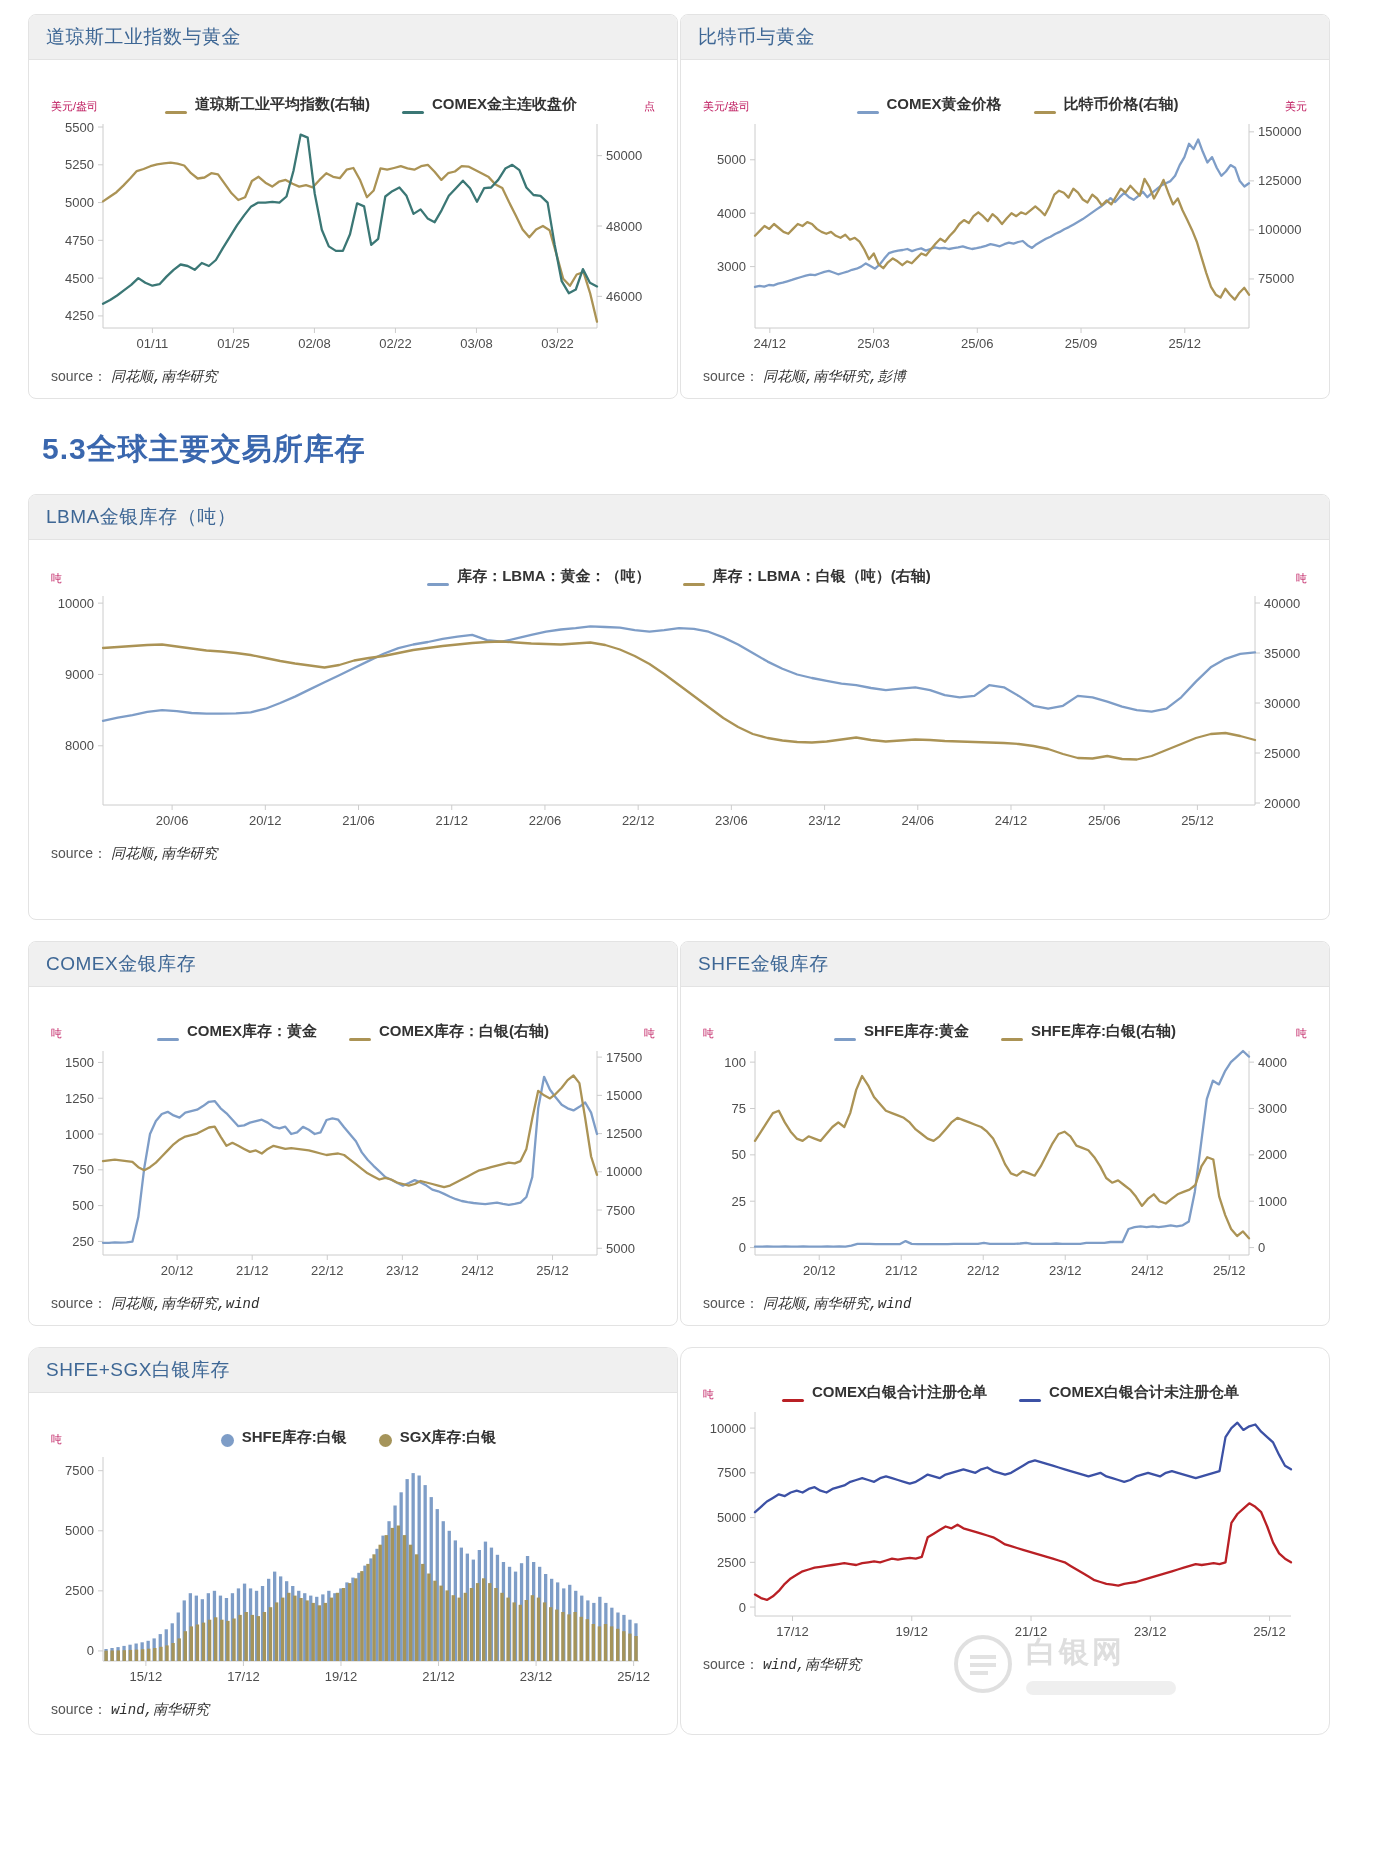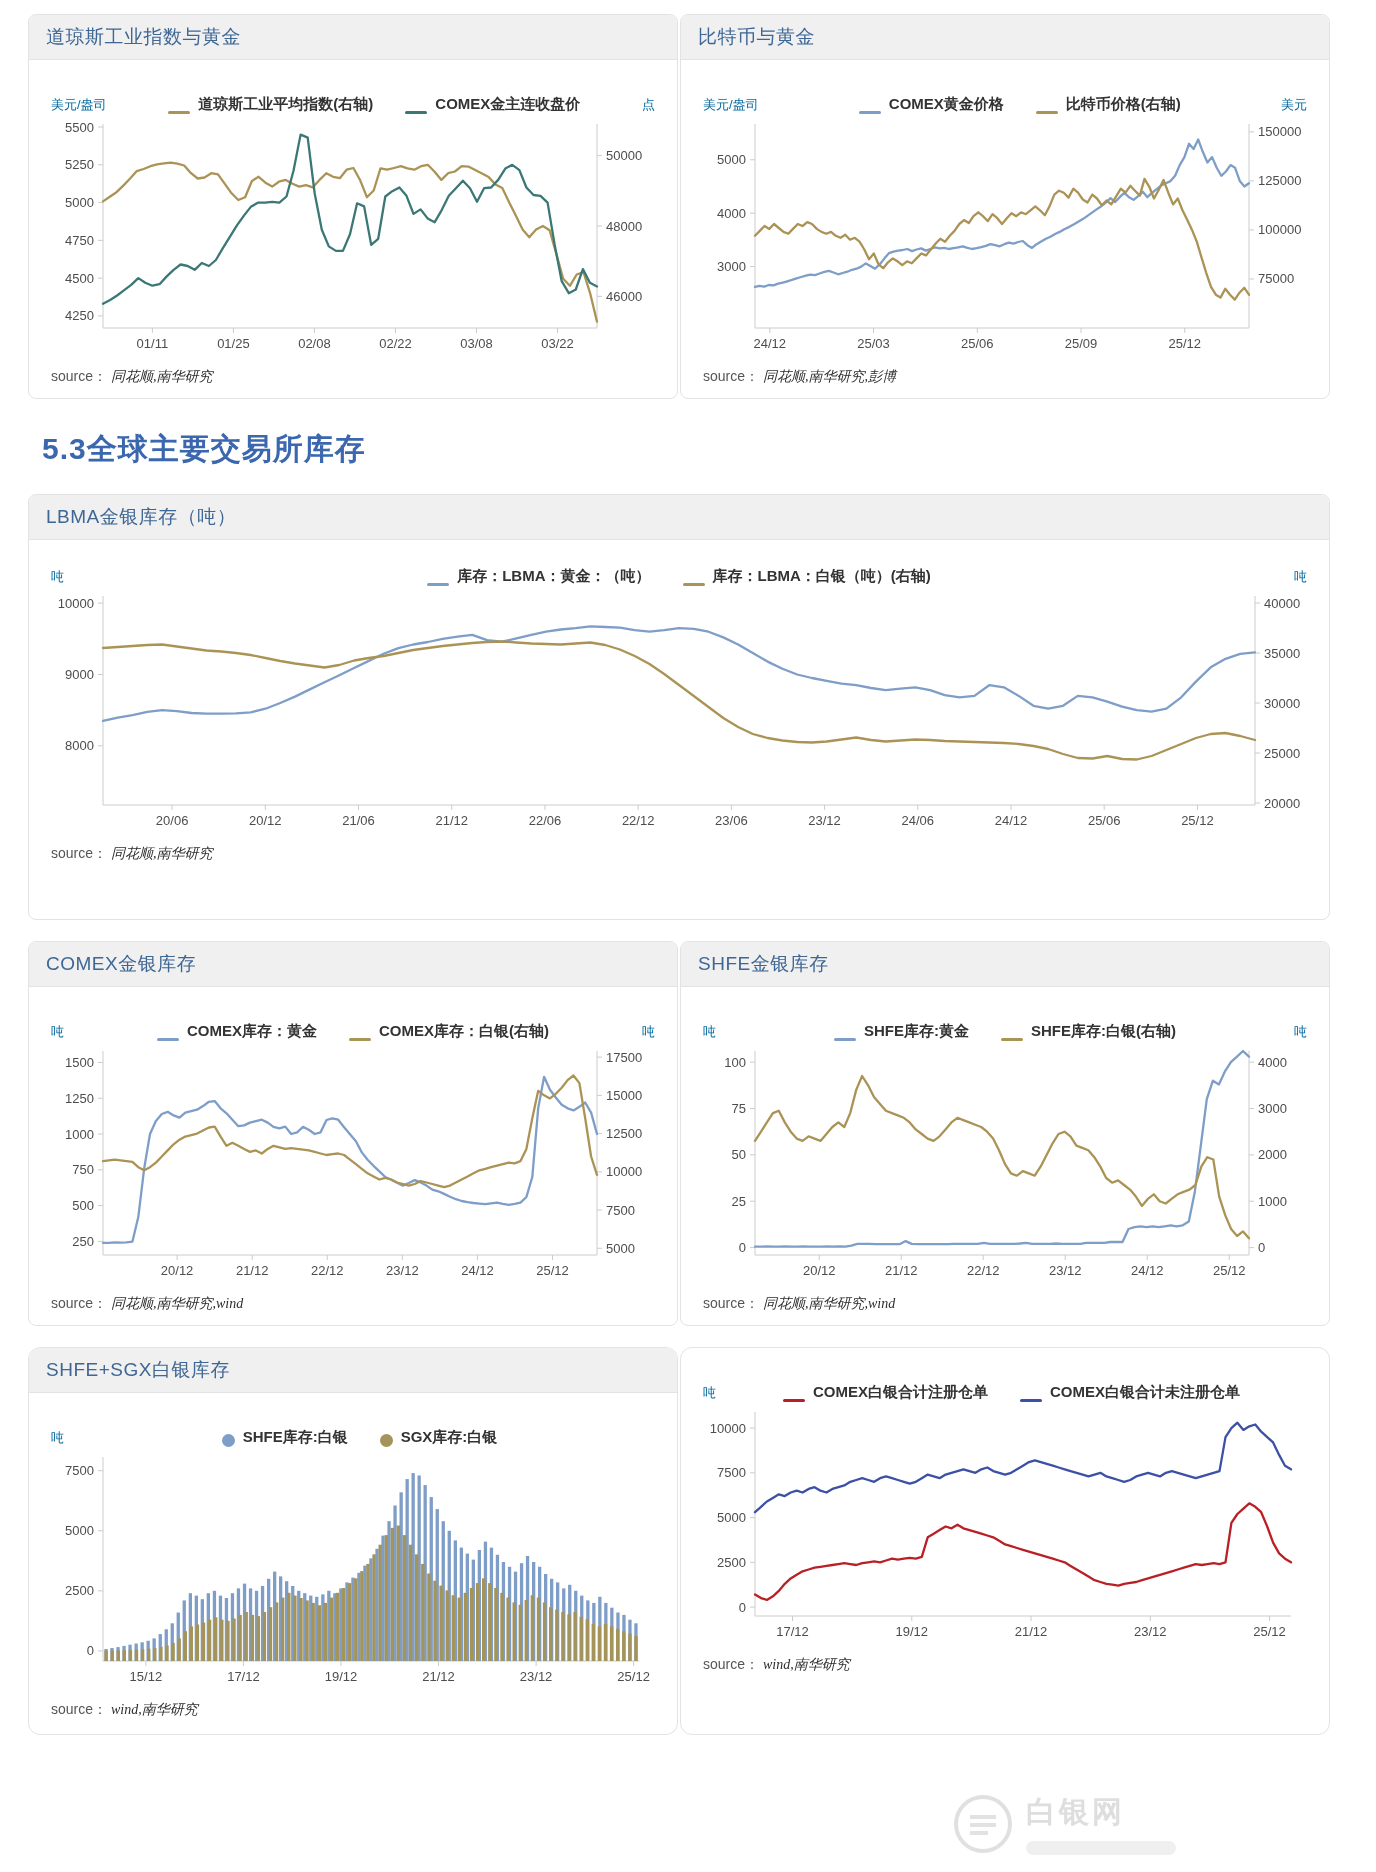--- a/index.html
+++ b/index.html
@@ -8,33 +8,33 @@
   .content { margin-left:28px; width:1302px; padding-top:14px; }
   .row { display:flex; gap:2px; margin-bottom:21px; }
   .panel { flex:1; background:#fff; border:1px solid #e3e3e3; border-radius:8px; overflow:hidden; }
   .panel.h1 { height:385px; }
   .panel.wide { height:426px; }
   .panel.h3 { height:388px;border-radius:12px; }
   .panel-header { background:#f0f0f0; border-bottom:1px solid #e3e3e3; padding:9px 17px; font-size:19px; color:#3e6795; letter-spacing:.5px; }
   .panel-body { padding:8px 14px 8px; }
   .chart-top { display:flex; align-items:flex-end; padding:0 8px 2px; margin-top:24px; height:24px; }
   .wide .chart-top { margin-top:16px; }
-  .unit { font-size:13px; color:#0369a1; white-space:nowrap; }
+  .unit { font-size:11px; color:#be185d; white-space:nowrap; }
   .legend { flex:1; display:flex; justify-content:center; align-items:center; gap:32px; }
   .legend-item { display:inline-flex; align-items:flex-end; gap:8px; font-size:15px; font-weight:600; color:#333; white-space:nowrap; }
   .mk-line { display:inline-block; width:22px; height:3.4px; border-radius:2px; }
   .mk-circle { display:inline-block; width:13px; height:13px; border-radius:50%; }
   .chart-canvas { position:relative; height:240px; }
   .wide .chart-canvas { height:245px; }
   svg text { font-family:"Liberation Sans", sans-serif; font-size:13px; fill:#4d4d4d; }
   .source-row { padding:12px 8px 4px; font-size:14px; }
   .source-label { color:#555; }
-  .source-text { font-style:italic; color:#2e2e2e; font-family:Liberation Serif, serif; }
+  .source-text { font-style:italic; color:#2e2e2e; font-family:Liberation Mono, monospace; }
   .section-title { font-size:30px; font-weight:bold; color:#3a67ae; margin:30px 0 24px 14px; letter-spacing:1px; }
-  .watermark { position:absolute; left:952px; top:1792px; display:flex; align-items:center; gap:12px; opacity:.8; }
+  .watermark { position:absolute; left:952px; top:1632px; display:flex; align-items:center; gap:12px; opacity:.8; }
   .wm-logo { width:62px; height:62px; }
   .wm-line1 { font-size:30px; letter-spacing:3px; color:#d6d6d6; font-weight:bold; }
   .wm-bar { margin-top:8px; width:150px; height:14px; border-radius:7px; background:#ececec; }
 </style>
 </head>
 <body>
 
 <div class="page">
   <div class="content">
 

